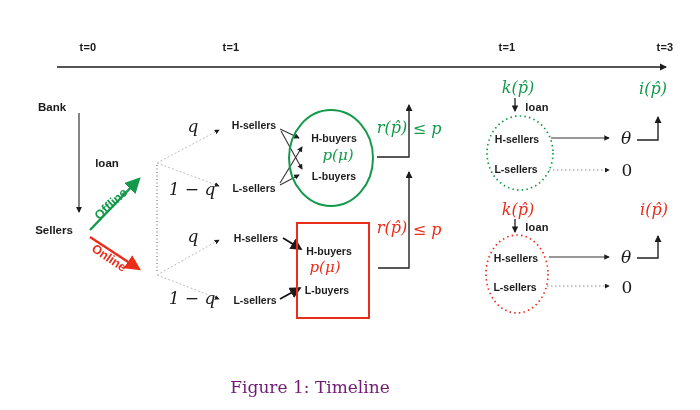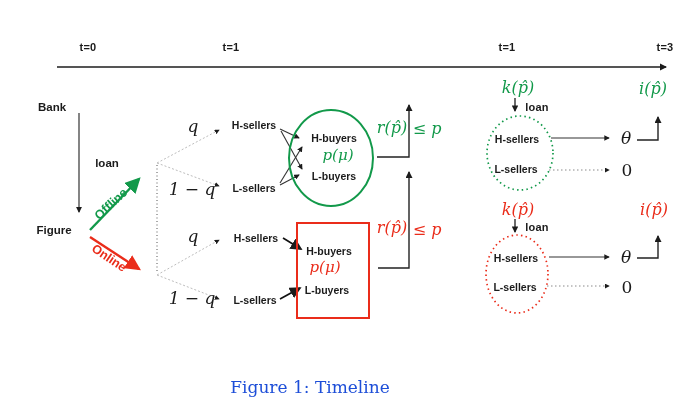--- a/index.html
+++ b/index.html
@@ -11,21 +11,21 @@
   .sans11{font:700 11px "Liberation Sans",sans-serif;letter-spacing:.2px;}
   .sans12{font:700 11.5px "Liberation Sans",sans-serif;padding-left:14px;}
   .math{font:italic 17px "DejaVu Serif","Liberation Serif",serif;}
   .math16{font:italic 16px "DejaVu Serif","Liberation Serif",serif;}
   .math15{font:italic 15px "DejaVu Serif","Liberation Serif",serif;}
   .serif17{font:17px "DejaVu Serif","Liberation Serif",serif;}
   .green{color:#12994a;}
   .red{color:#ea2c1a;}
   .rot-offline{transform:translate(-50%,-50%) rotate(-43deg);font:700 12.5px "Liberation Sans",sans-serif;}
   .rot-online{transform:translate(-50%,-50%) rotate(34deg);font:700 12.5px "Liberation Sans",sans-serif;}
-  .caption{font:17px "DejaVu Serif","Liberation Serif",serif;color:#1d4ed8;}
+  .caption{font:17px "DejaVu Serif","Liberation Serif",serif;color:#701a75;}
 </style>
 </head>
 <body>
 
 <div id="canvas">
 
   <svg id="diagram-svg" width="700" height="410" viewBox="0 0 700 410">
     <defs>
       <marker id="ab" viewBox="0 0 10 10" refX="8.5" refY="5" markerWidth="7" markerHeight="7" orient="auto-start-reverse">
         <path d="M0,0 L10,5 L0,10 z" fill="#1c1c1c"></path>
@@ -84,21 +84,21 @@
     <path d="M637,258 L658,258 L658,236" fill="none" stroke="#222" stroke-width="1.4" marker-end="url(#abs)"></path>
   </svg>
 
   <div class="lbl sans11" style="left:88px;top:47px">t=0</div>
   <div class="lbl sans11" style="left:231px;top:47px">t=1</div>
   <div class="lbl sans11" style="left:507px;top:47px">t=1</div>
   <div class="lbl sans11" style="left:665px;top:47px">t=3</div>
 
   <div class="lbl sans12" style="left:45px;top:107px">Bank</div>
   <div class="lbl sans12" style="left:100px;top:163px">loan</div>
-  <div class="lbl sans12" style="left:47px;top:230px">Figure</div>
+  <div class="lbl sans12" style="left:47px;top:230px">Sellers</div>
   <div class="lbl rot-offline green" style="left:111px;top:204px">Offline</div>
   <div class="lbl rot-online red" style="left:109px;top:258px">Online</div>
 
   <div class="lbl math" style="left:193px;top:126px">q</div>
   <div class="lbl math" style="left:192px;top:189px">1 − q</div>
   <div class="lbl sans" style="left:254px;top:125px">H-sellers</div>
   <div class="lbl sans" style="left:254px;top:188px">L-sellers</div>
 
   <div class="lbl math" style="left:193px;top:236px">q</div>
   <div class="lbl math" style="left:192px;top:298px">1 − q</div>

